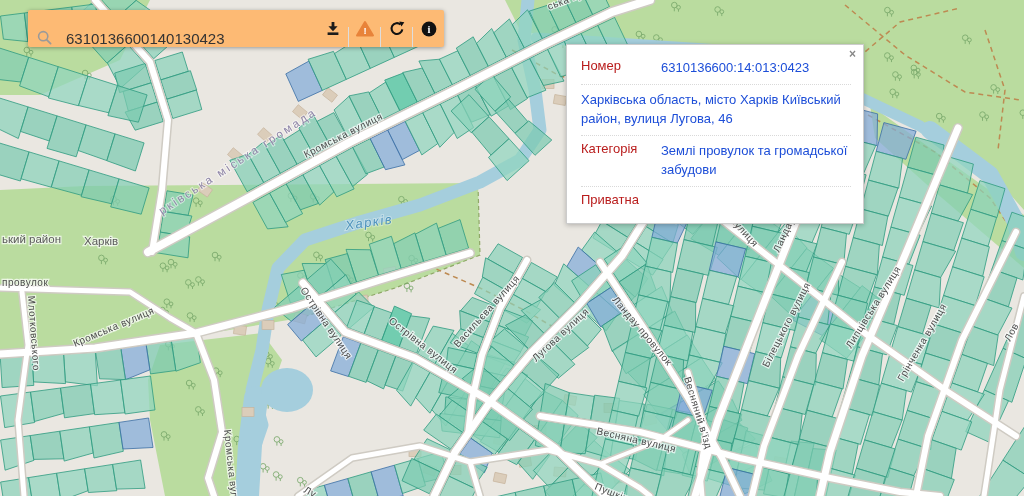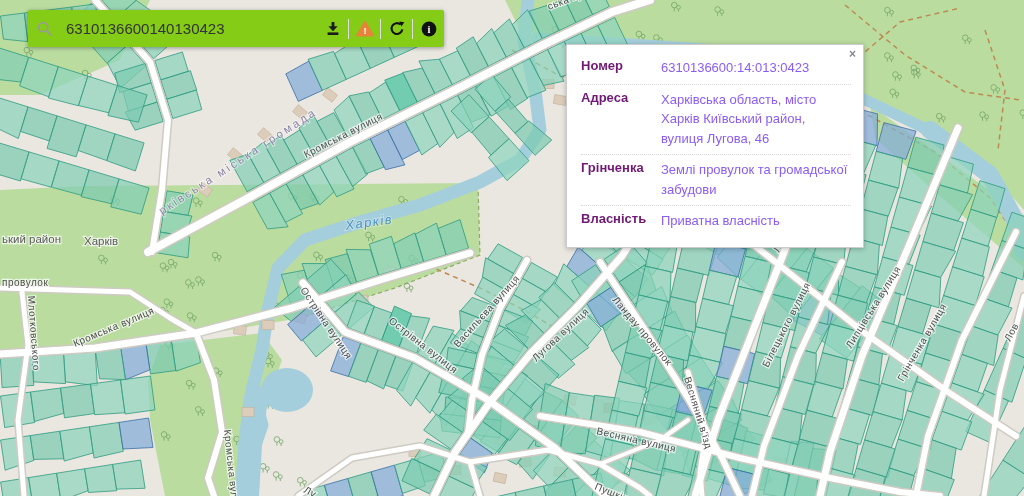--- a/index.html
+++ b/index.html
@@ -10,39 +10,39 @@
   .street{font-size:10px;fill:#4d4d4d;letter-spacing:.5px;
           paint-order:stroke;stroke:#ffffff;stroke-width:2.4px;stroke-opacity:.7;}
   .place{font-size:11.5px;fill:#5a5a5a;paint-order:stroke;stroke:#fff;stroke-width:2.4px;stroke-opacity:.7;}
   .river-label{font-size:13px;fill:#4E93BC;font-style:italic;letter-spacing:1.5px;
           paint-order:stroke;stroke:#fff;stroke-width:2px;stroke-opacity:.35;}
   .admin{font-size:11.5px;fill:#8F86A8;letter-spacing:2.5px;
           paint-order:stroke;stroke:#fff;stroke-width:2.2px;stroke-opacity:.5;}
 
   
   .searchbar{position:absolute;left:28px;top:10px;width:416px;height:37px;
-    background:#84cc16;border-radius:2px;box-shadow:0 1px 4px rgba(0,0,0,.35);
-    display:flex;align-items:center;z-index:20;}
+    background:#fdba74;border-radius:2px;box-shadow:0 1px 4px rgba(0,0,0,.35);
+    display:flex;align-items:flex-end;z-index:20;}
   .searchbar .mag{flex:none;width:34px;display:flex;justify-content:center;}
   .searchbar input{flex:1;border:none;outline:none;font-size:15px;color:#333;
     background:transparent;padding:0 4px;font-family:"Liberation Sans",sans-serif;}
   .tool-btn{flex:none;width:31px;height:100%;display:flex;align-items:center;
     justify-content:center;cursor:pointer;background:none;border:none;padding:0;}
   .vdiv{flex:none;width:1px;height:20px;background:#ddd;}
 
   
   .popup{position:absolute;left:566px;top:44px;width:270px;background:#fff;
     border:1px solid #ccc;box-shadow:0 1px 5px rgba(0,0,0,.25);
     padding:8px 12px 10px 14px;font-size:13px;color:#3d3d3d;z-index:15;}
   .popup-close{position:absolute;top:3px;right:7px;font-size:12px;font-weight:bold;
     color:#888;cursor:pointer;line-height:1;}
   .prow{display:flex;padding:5px 0 6px 0;border-bottom:1px dotted #d9d9d9;}
   .prow:last-child{border-bottom:none;}
-  .plabel{flex:none;width:80px;font-weight:bold;color:#701a75;}
-  .pvalue{flex:1;line-height:1.5;color:#8b5cf6;}
+  .plabel{flex:none;width:80px;font-weight:normal;color:#b91c1c;}
+  .pvalue{flex:1;line-height:1.5;color:#1d4ed8;}
 </style>
 </head>
 <body>
 
 <svg id="map" width="1024" height="496" viewBox="0 0 1024 496">
     <rect x="0" y="0" width="1024" height="496" fill="#EAE7E1"></rect>
     <polygon points="0.0,190.0 85.0,186.0 478.0,183.0 480.0,255.0 395.0,288.0 300.0,318.0 200.0,335.0 95.0,348.0 0.0,353.0" fill="#BADC9F"></polygon>
     <polygon points="160.0,345.0 262.0,333.0 282.0,360.0 268.0,400.0 258.0,450.0 252.0,496.0 165.0,496.0 150.0,420.0 148.0,380.0" fill="#BADC9F"></polygon>
     <polygon points="505.0,0.0 1024.0,0.0 1024.0,210.0 990.0,172.0 930.0,128.0 860.0,95.0 790.0,58.0 700.0,48.0 640.0,45.0 560.0,40.0 520.0,30.0" fill="#BADC9F"></polygon>
     <polygon points="870.0,105.0 1024.0,215.0 1024.0,268.0 935.0,192.0 875.0,138.0" fill="#BADC9F"></polygon>
@@ -1042,24 +1042,22 @@
   </button>
 </div>
 
 <div class="popup">
   <span class="popup-close">×</span>
   <div class="prow">
     <span class="plabel">Номер</span>
     <span class="pvalue">6310136600:14:013:0423</span>
   </div>
   <div class="prow">
-    <span class="plabel">Адреса</span>
     <span class="pvalue">Харківська область, місто Харків Київський район, вулиця Лугова, 46</span>
   </div>
   <div class="prow">
-    <span class="plabel">Грінченка</span>
+    <span class="plabel">Категорія</span>
     <span class="pvalue">Землі провулок та громадської забудови</span>
   </div>
   <div class="prow">
-    <span class="plabel">Власність</span>
-    <span class="pvalue">Приватна власність</span>
+    <span class="plabel">Приватна</span>
   </div>
 </div>
 
 </body></html>

